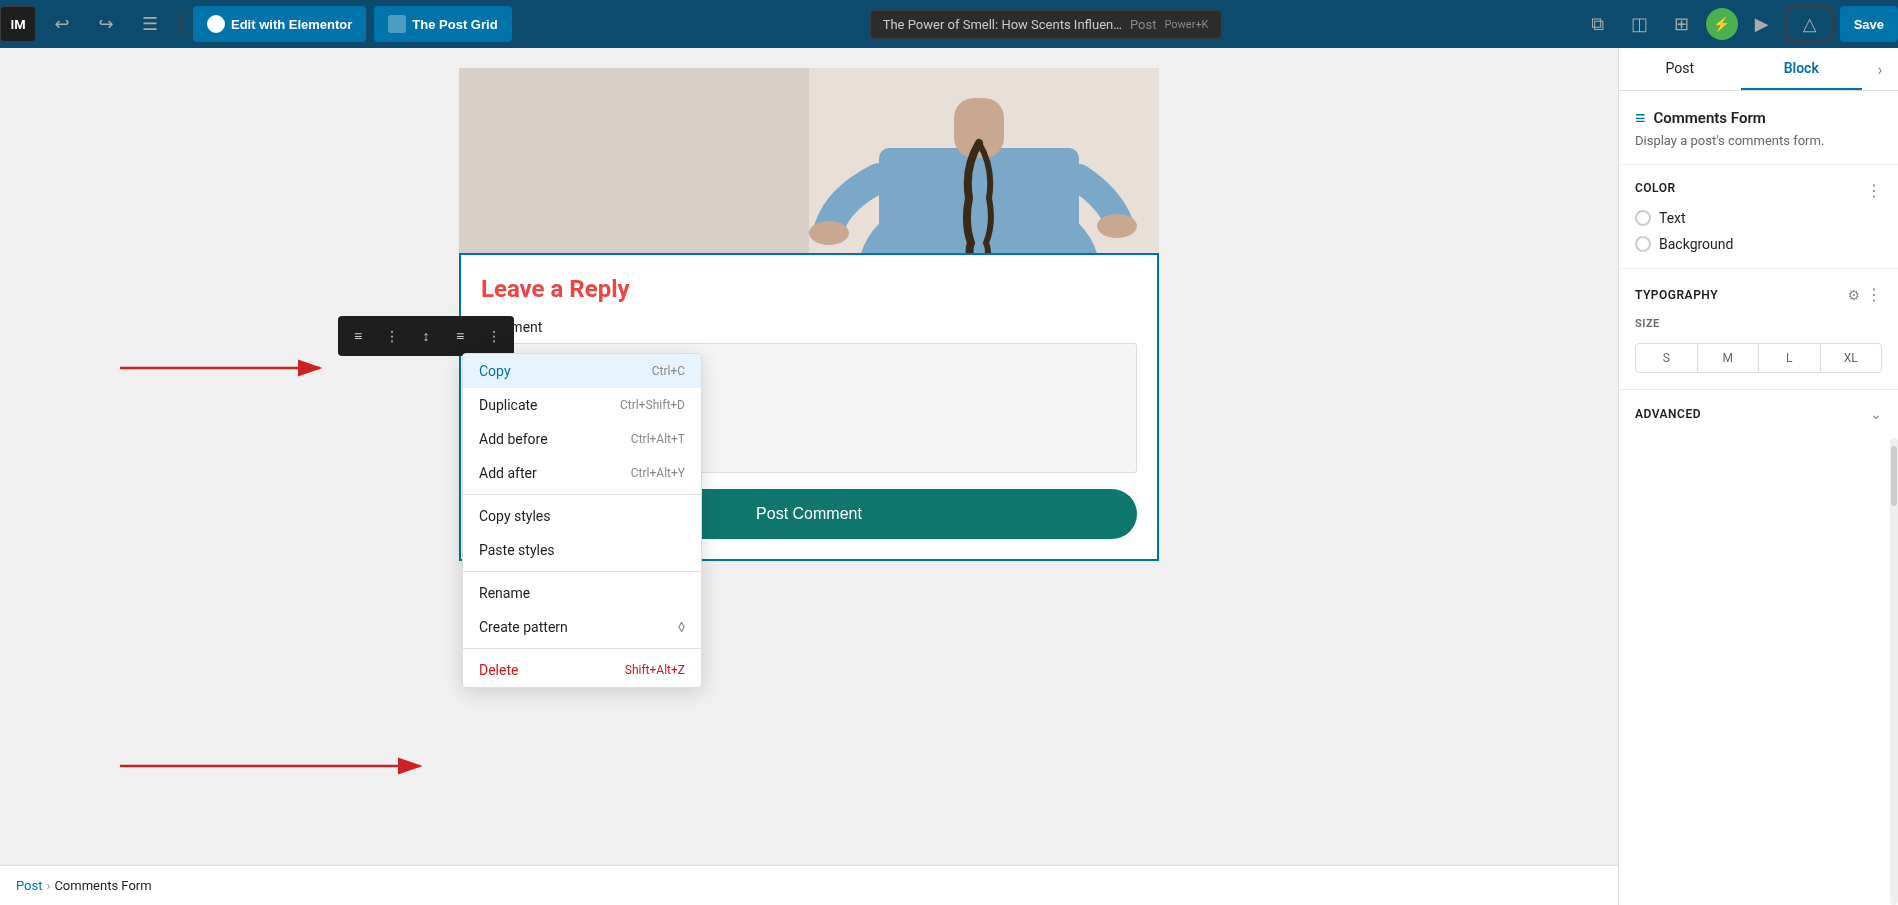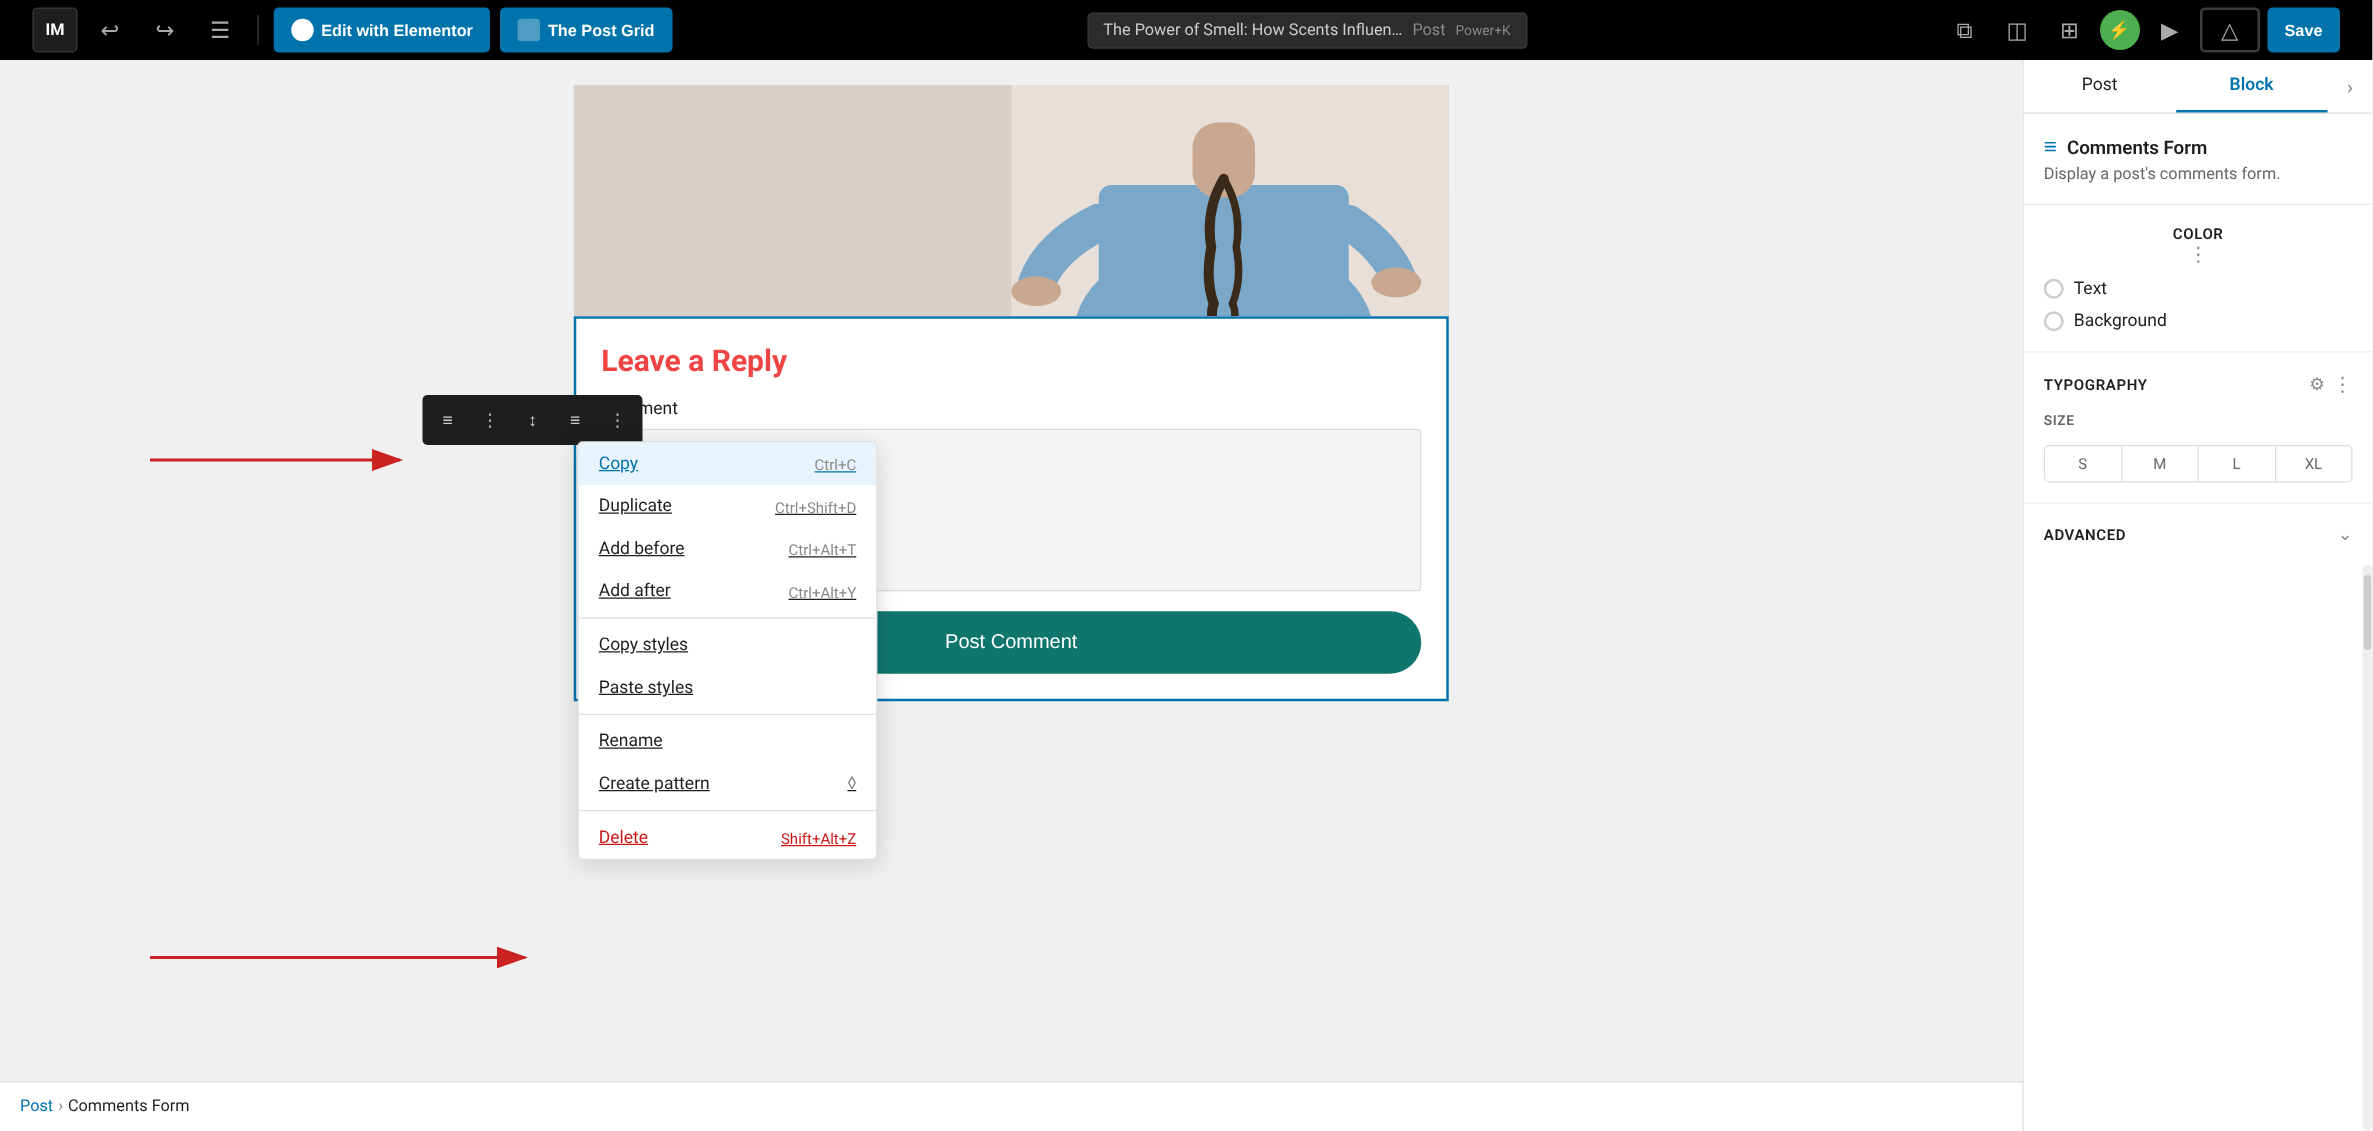--- a/index.html
+++ b/index.html
@@ -1,20 +1,20 @@
 <!DOCTYPE html>
 <html><head>
   <meta charset="utf-8">
   <style>
     * { box-sizing: border-box; margin: 0; padding: 0; }
     body { font-family: -apple-system, BlinkMacSystemFont, 'Segoe UI', Roboto, sans-serif; background: #f0f0f1; display: flex; flex-direction: column; height: 905px; overflow: hidden; }
 
     
     #topbar {
-      display: flex; align-items: center; background: #000000; height: 48px; padding: 0 26px; gap: 8px; flex-shrink: 0; z-index: 100;
+      display: flex; align-items: center; background: #0c4a6e; height: 48px; padding: 0 0; gap: 8px; flex-shrink: 0; z-index: 100;
     }
     .tb-logo { width: 36px; height: 36px; background: #1e1e1e; border: 1px solid #3c3c3c; border-radius: 4px; display: flex; align-items: center; justify-content: center; color: #fff; font-size: 13px; font-weight: 700; flex-shrink: 0; }
     .tb-icon-btn { width: 36px; height: 36px; border: none; background: transparent; color: #aaa; cursor: pointer; display: flex; align-items: center; justify-content: center; border-radius: 4px; font-size: 18px; }
     .tb-divider { width: 1px; height: 24px; background: #3c3c3c; margin: 0 4px; }
     .tb-btn-elementor { background: #0073aa; color: #fff; border: none; border-radius: 4px; padding: 0 14px; height: 36px; cursor: pointer; display: flex; align-items: center; gap: 6px; font-size: 13px; font-weight: 600; }
     .tb-btn-postgrid { background: #0073aa; color: #fff; border: none; border-radius: 4px; padding: 0 14px; height: 36px; cursor: pointer; display: flex; align-items: center; gap: 6px; font-size: 13px; font-weight: 600; }
     .tb-center { flex: 1; display: flex; align-items: center; justify-content: center; }
     .tb-post-title { background: #2c2c2c; border: 1px solid #3c3c3c; border-radius: 4px; padding: 6px 12px; color: #ccc; font-size: 13px; display: flex; align-items: center; gap: 8px; }
     .tb-post-title .post-label { color: #888; }
     .tb-post-title .shortcut { color: #888; font-size: 11px; }
@@ -43,21 +43,21 @@
     .comment-label { font-size: 14px; color: #1e1e1e; margin-bottom: 8px; display: block; }
     .comment-textarea { width: 100%; height: 130px; background: #f5f5f5; border: 1px solid #ddd; border-radius: 3px; resize: none; padding: 8px; font-size: 14px; }
     .submit-btn { width: 100%; background: #0f766e; color: #fff; border: none; border-radius: 50px; padding: 16px; font-size: 16px; cursor: pointer; margin-top: 12px; }
 
     
     .arrow-left { position: absolute; left: 120px; top: 300px; z-index: 60; }
     .arrow-left2 { position: absolute; left: 120px; top: 698px; z-index: 60; }
 
     
     .context-menu { position: absolute; top: 305px; left: 462px; z-index: 200; background: #fff; border: 1px solid #ddd; border-radius: 4px; box-shadow: 0 4px 20px rgba(0,0,0,0.15); width: 240px; overflow: hidden; }
-    .cm-item { display: flex; align-items: flex-end; justify-content: space-between; padding: 9px 16px; font-size: 14px; color: #1e1e1e; cursor: pointer; text-decoration: underline; }
+    .cm-item { display: flex; align-items: center; justify-content: space-between; padding: 9px 16px; font-size: 14px; color: #1e1e1e; cursor: pointer; }
     .cm-item.active { background: #e8f4fd; color: #0073aa; }
     .cm-item.danger { color: #cc1818; }
     .cm-shortcut { color: #888; font-size: 12px; }
     .cm-divider { height: 1px; background: #e0e0e0; margin: 4px 0; }
     .cm-icon { color: #888; font-size: 14px; }
 
     
     #right-panel { width: 280px; background: #fff; border-left: 1px solid #ddd; display: flex; flex-direction: column; flex-shrink: 0; }
     .panel-tabs { display: flex; border-bottom: 1px solid #ddd; }
     .panel-tab { flex: 1; padding: 12px; text-align: center; font-size: 14px; color: #1e1e1e; cursor: pointer; border-bottom: 2px solid transparent; }
@@ -271,21 +271,21 @@
 
     <div class="panel-section">
       <div class="panel-section-header">
         <span class="panel-block-icon">≡</span>
         <span class="panel-block-title">Comments Form</span>
       </div>
       <p class="panel-block-desc">Display a post's comments form.</p>
     </div>
 
     <div class="color-section">
-      <div style="display:flex;align-items:center;justify-content:space-between;flex-direction:column;">
+      <div style="display:flex;justify-content:space-between;">
         <span class="section-label">Color</span>
         <span class="three-dots">⋮</span>
       </div>
       <div class="color-options">
         <div class="color-option">
           <div class="radio-circle"></div>
           <span>Text</span>
         </div>
         <div class="color-option">
           <div class="radio-circle"></div>

